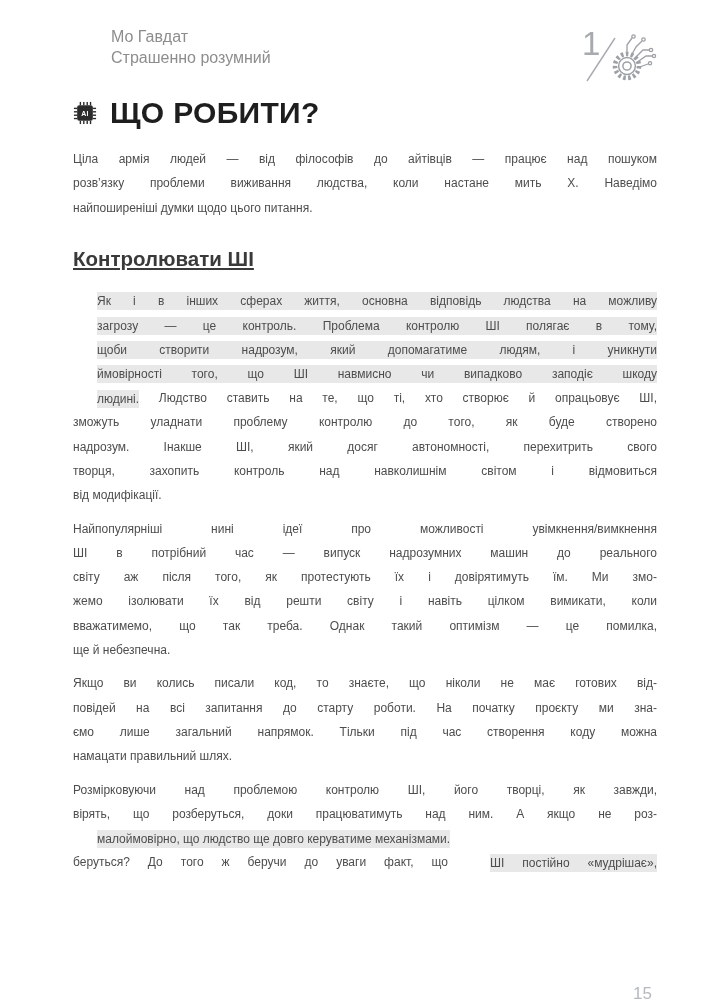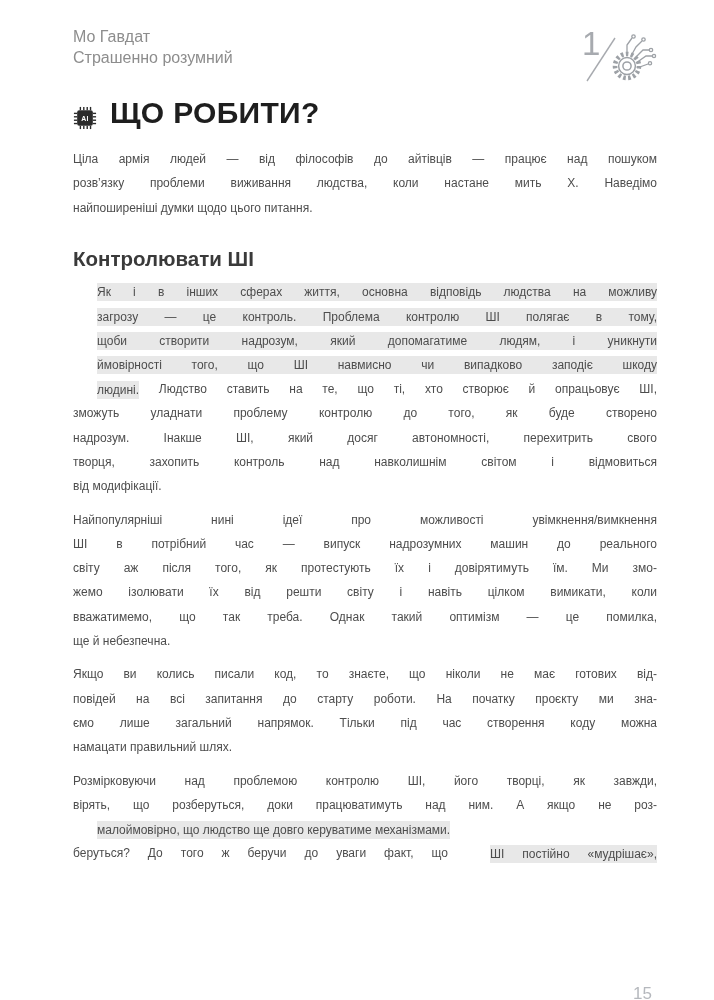--- a/index.html
+++ b/index.html
@@ -2,34 +2,34 @@
 <html><head>
 <meta charset="utf-8">
 <style>
   html,body { margin:0; padding:0; background:#ffffff; }
   .page {
     position:relative; width:714px; height:1000px; box-sizing:border-box;
     overflow:hidden; background:#ffffff;
     font-family:"Liberation Sans","DejaVu Sans",sans-serif;
     color:#4d4d4d; padding:26px 57px 0 73px;
   }
-  .top-row { display:flex; justify-content:space-between; align-items:flex-start; margin-bottom:12px; }
+  .top-row { display:flex; justify-content:space-between; align-items:flex-start; margin-bottom:12px;margin-left:38px; }
   .running-header { font-size:16px; line-height:21px; color:#8d8d8d; }
   .chapter-mark svg { display:block; }
   .chapter-heading {
-    display:flex; align-items:flex-end; gap:13px;
+    display:flex; align-items:center; gap:13px;
     margin:0 0 17px; font-size:30px; font-weight:700; letter-spacing:0.3px; color:#1e1e1e;
   }
   .chapter-heading .chip { flex:none; display:block; }
   .article { }
   .para { margin:0 0 9px; font-size:12px; line-height:24.3px; }
   .pline { display:block; text-align:justify; }
   .pline.just { text-align-last:justify; }
   .hl { background:#e8e8e8; padding:1.5px 0 2.5px;margin-left:24px; }
-  .subheading { font-size:20.5px; font-weight:700; color:#3a3a3a; margin:26px 0 9px; line-height:25px; }
+  .subheading { font-size:20.5px; font-weight:700; color:#3a3a3a; margin:26px 0 18px; line-height:25px;text-decoration:underline; }
   .quote { display:flex; gap:20px; margin:5px 0 0 46px; align-items:flex-start; }
   .quote-dots {
     flex:none; width:3px; height:3px; border-radius:50%; background:#85878a; margin-top:3px;
     box-shadow:0 8px 0 #85878a, 0 16px 0 #85878a, 0 24px 0 #85878a;
   }
   .quote em { font-style:italic; font-size:17px; line-height:24px; color:#4d4d4d; }
   .page-number { position:absolute; top:984px; right:62px; font-size:17px; color:#b5b8bd; }
 </style>
 </head>
 <body>

